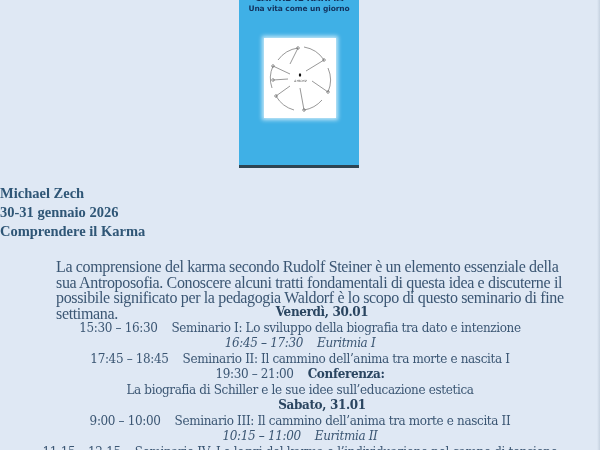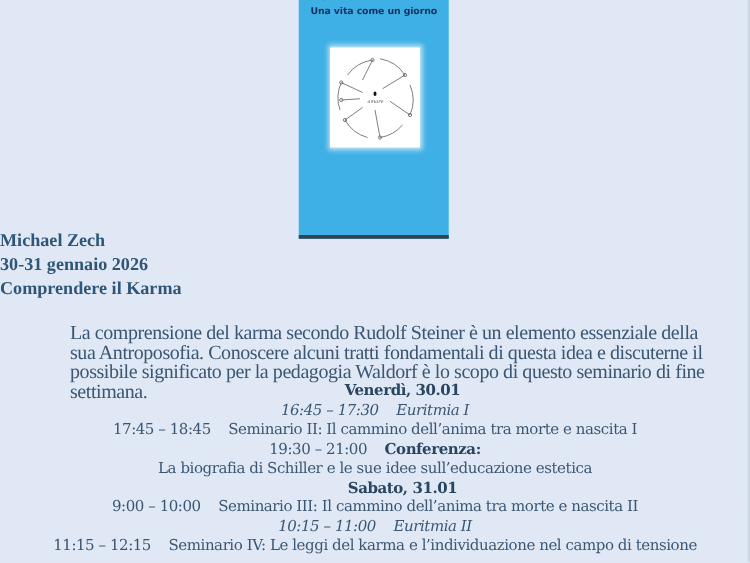--- a/index.html
+++ b/index.html
@@ -21,21 +21,21 @@
       right: 0;
       width: 3px;
       height: 450px;
       background: linear-gradient(to right, #dfe8f4, #c6d2e0);
     }
     .cover {
       position: absolute;
       left: 239px;
       top: 0;
       width: 120px;
-      height: 191px;
+      height: 168px;
       background: #3fb0e6;
       border-bottom: 3px solid #2e4452;
       box-sizing: border-box;
     }
     .cover-title-cut {
       position: absolute;
       left: 8px;
       right: 8px;
       top: -6px;
       height: 9px;
@@ -155,20 +155,23 @@
   <div>Michael Zech</div>
   <div>30-31 gennaio 2026</div>
   <div>Comprendere il Karma</div>
 </div>
 
 <div class="intro">La comprensione del karma secondo Rudolf Steiner è un elemento essenziale della sua Antroposofia. Conoscere alcuni tratti fondamentali di questa idea e discuterne il possibile significato per la pedagogia Waldorf è lo scopo di questo seminario di fine settimana.</div>
 
 <div class="schedule">
   <div class="line day">Venerdì, 30.01</div>
 
+  <div class="line">
+    <span>15:30 – 16:30</span><span class="gap"></span><span>Seminario I: Lo sviluppo della biografia tra dato e intenzione</span>
+  </div>
   <div class="line italic">
     <span>16:45 – 17:30</span><span class="gap"></span><span>Euritmia I</span>
   </div>
   <div class="line">
     <span>17:45 – 18:45</span><span class="gap"></span><span>Seminario II: Il cammino dell’anima tra morte e nascita I</span>
   </div>
   <div class="line">
     <span>19:30 – 21:00</span><span class="gap"></span><span class="bold">Conferenza:</span>
   </div>
   <div class="line">La biografia di Schiller e le sue idee sull’educazione estetica</div>

